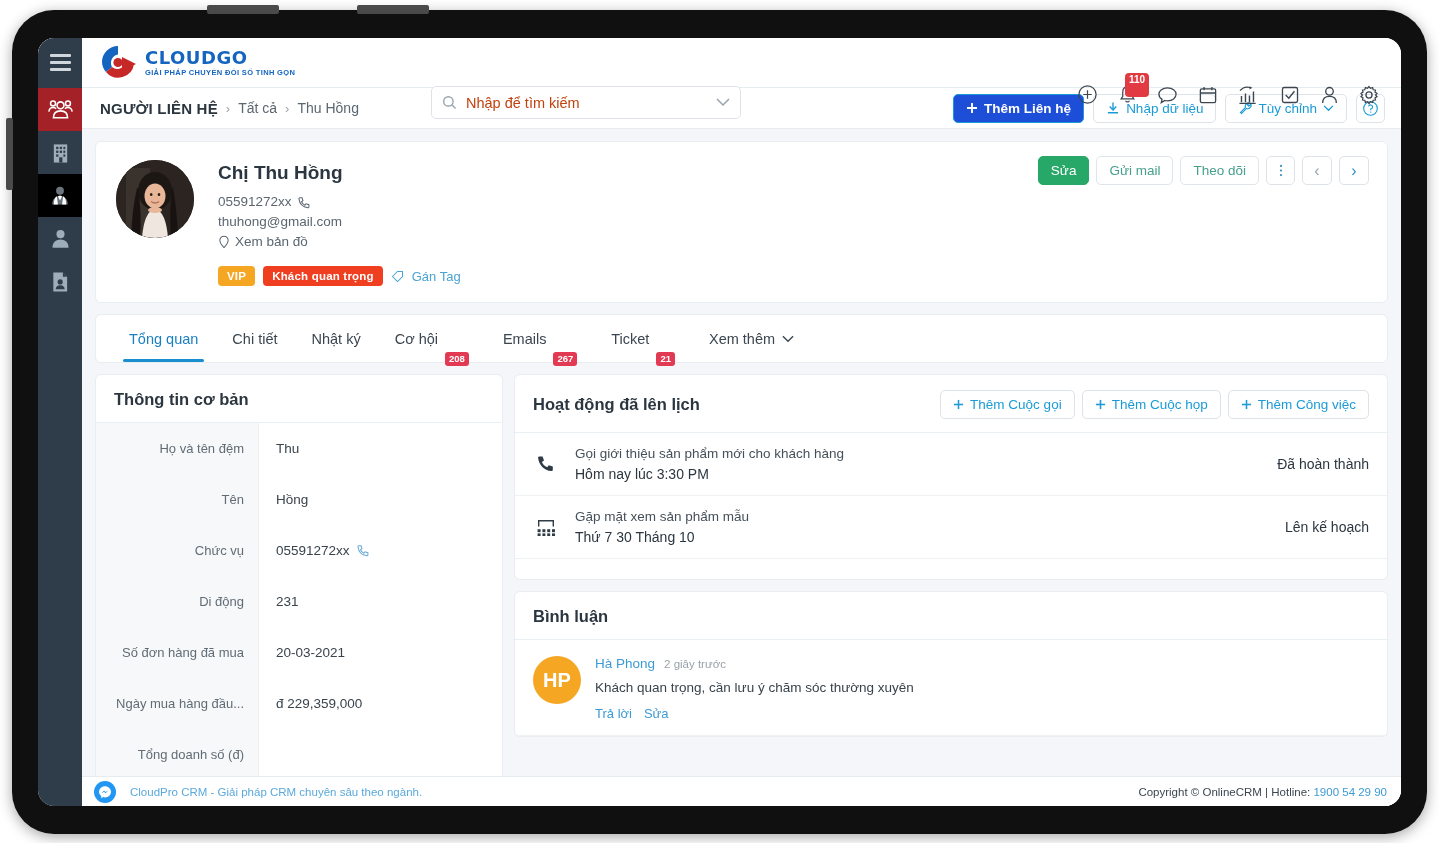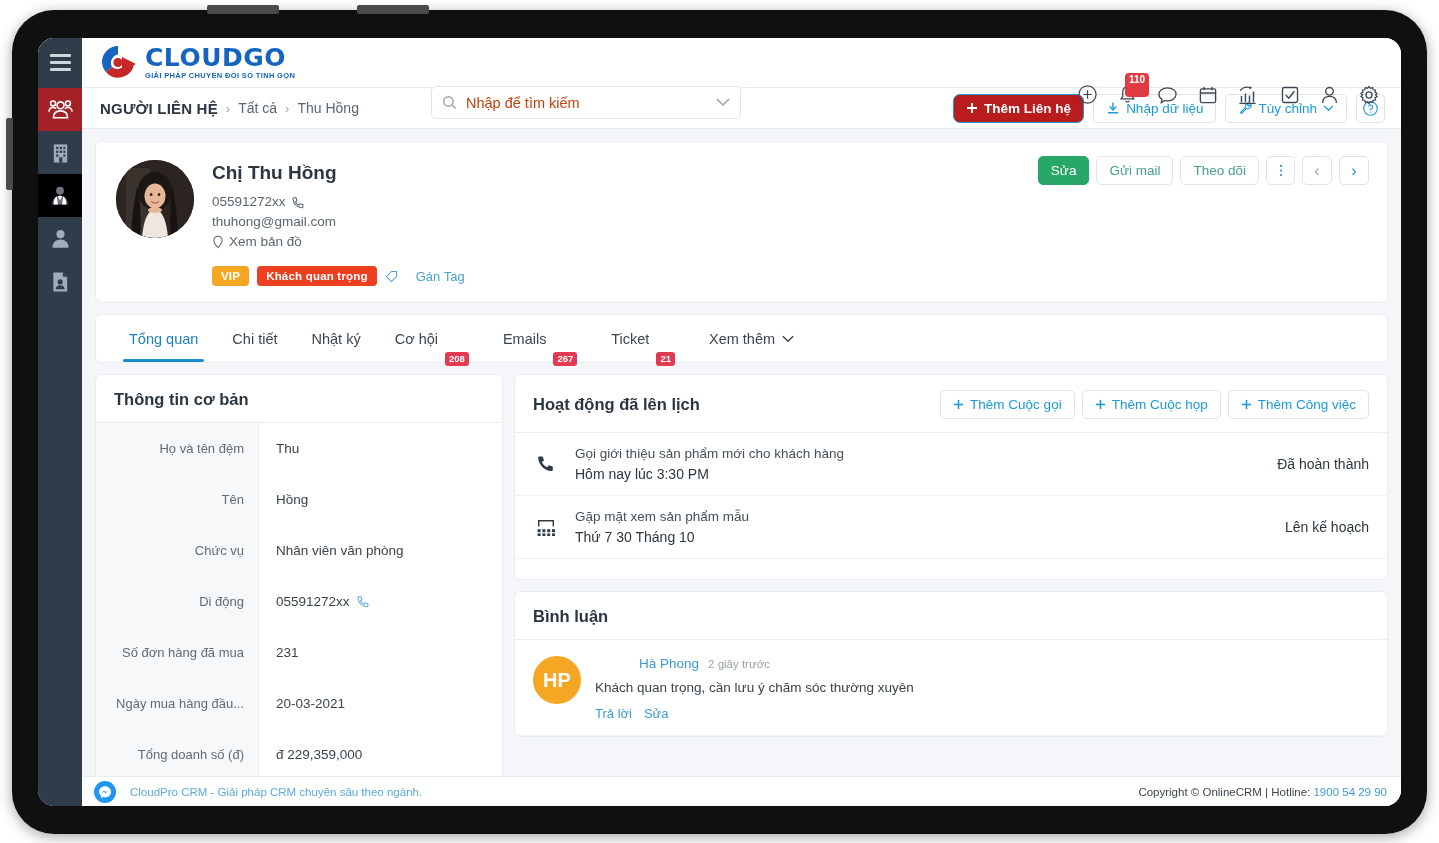--- a/index.html
+++ b/index.html
@@ -57,21 +57,21 @@
     display: flex; flex-direction: column;
     align-items: center; justify-content: center; gap: 4px;
     cursor: pointer;
   }
   .hamburger i { display: block; width: 21px; height: 3px; background: #cfd6dc; border-radius: 1px; }
 
   .logo-wrap { display: flex; align-items: center; padding-left: 16px; }
   .logo-mark { width: 40px; height: 38px; margin-right: 7px; }
   .logo-text { line-height: 1; }
   .logo-name {
-    font-size: 25px; font-weight: bold; letter-spacing: .5px;
+    font-size: 18px; font-weight: bold; letter-spacing: .5px;
     color: #1565c0; font-family: "DejaVu Sans", sans-serif;
   }
   .logo-tag {
     font-size: 7.5px; font-weight: bold; letter-spacing: .35px;
     color: #1565c0; margin-top: 2px;
   }
 
   .searchbox {
     position: absolute; left: 393px; top: 48px;
     width: 310px; height: 33px;
@@ -130,45 +130,45 @@
   .crumb-cur { font-size: 14px; color: #5a6670; }
   .crumb-actions { margin-left: auto; display: flex; align-items: center; gap: 9px; }
 
   .btn {
     height: 29px; border-radius: 5px;
     display: inline-flex; align-items: center; gap: 6px;
     padding: 0 12px; font-size: 13.5px;
     cursor: pointer; white-space: nowrap;
     border: 1px solid #dde3e8; background: #fff; color: #3b4650;
   }
-  .btn.primary { background: #b91c1c; border-color: #1a9bd7; color: #fff; font-weight: bold; border-radius: 7px; }
+  .btn.primary { background: #1d4ed8; border-color: #1a9bd7; color: #fff; font-weight: bold; }
   .btn.ghostblue { color: #1a9bd7; }
   .btn.icononly { width: 29px; padding: 0; justify-content: center; }
 
   
   .scrollarea { flex: 1; overflow: hidden; padding: 12px 13px 0 13px; }
 
   .card { background: #fff; border: 1px solid #e8edf1; border-radius: 6px; }
 
   
   .profile { padding: 18px 20px 16px 20px; display: flex; position: relative; }
   .avatar {
     width: 78px; height: 78px; border-radius: 50%;
     margin-right: 18px; overflow: hidden; flex-shrink: 0;
     background: #2a2420;
   }
-  .pinfo { padding-top: 2px; }
+  .pinfo { padding-top: 2px; margin-left: 6px; }
   .pname { font-size: 19px; font-weight: bold; color: #2b3640; margin-bottom: 8px; }
   .pline { font-size: 13.5px; color: #5b6670; line-height: 20px; display: flex; align-items: center; gap: 5px; }
   .pline.link { color: #5b6670; }
   .tags { display: flex; align-items: center; gap: 8px; margin-top: 14px; }
   .tag { border-radius: 4px; font-size: 11.5px; font-weight: bold; color: #fff; padding: 4px 9px; letter-spacing: .2px; }
   .tag.vip { background: #f5a623; }
   .tag.kqt { background: #f03e20; }
-  .gantag { font-size: 13px; color: #4ba3d3; cursor: pointer; display: flex; align-items: center; gap: 18px; }
+  .gantag { font-size: 13px; color: #4ba3d3; cursor: pointer; display: flex; align-items: center; gap: 8px; }
 
   .profile-actions { position: absolute; right: 18px; top: 14px; display: flex; align-items: center; gap: 7px; }
   .btn.green { background: #28a868; border-color: #28a868; color: #fff; }
   .btn.soft { color: #46a08c; border-color: #dfe5ea; }
   .btn.nav { color: #9aa5ae; width: 30px; padding: 0; justify-content: center; font-size: 16px; }
   .btn.nav.on { color: #2f8fc4; }
 
   
   .tabcard { margin-top: 11px; height: 49px; display: flex; align-items: stretch; padding: 0 4px 0 16px; }
   .tab {
@@ -228,21 +228,21 @@
 
   
   .comment { display: flex; padding: 16px 18px 14px 18px; gap: 14px; border-bottom: 1px solid #eef2f5; }
   .cavatar {
     width: 48px; height: 48px; min-width: 48px; border-radius: 50%;
     background: #f5a623; color: #fff; font-size: 20px; font-weight: bold;
     display: flex; align-items: center; justify-content: center;
   }
   .cbody { flex: 1; }
   .cmeta { display: flex; align-items: baseline; gap: 9px; }
-  .cname { font-size: 13.5px; color: #3d9bd4; cursor: pointer; margin-left: 44px; }
+  .cname { font-size: 13.5px; color: #3d9bd4; cursor: pointer; }
   .ctime { font-size: 11.5px; color: #98a2ab; }
   .ctext { font-size: 13.5px; color: #39434c; margin-top: 9px; }
   .cacts { display: flex; gap: 12px; margin-top: 11px; }
   .cact { font-size: 13px; color: #3d9bd4; cursor: pointer; }
 
   
   .footer {
     height: 30px; min-height: 30px;
     background: #fff; border-top: 1px solid #e6ebef;
     display: flex; align-items: center; padding: 0 14px 0 12px;
@@ -561,21 +561,20 @@
                     <div class="flab">Tên</div>
                     <div class="flab">Chức vụ</div>
                     <div class="flab">Di động</div>
                     <div class="flab">Số đơn hàng đã mua</div>
                     <div class="flab">Ngày mua hàng đầu...</div>
                     <div class="flab">Tổng doanh số (đ)</div>
                   </div>
                   <div class="values">
                     <div class="fval">Thu</div>
                     <div class="fval">Hồng</div>
-                    <div class="fval">Nhân viên văn phòng</div>
                     <div class="fval">
                       <span>05591272xx</span>
                       <svg width="13" height="13" viewBox="0 0 14 14">
                         <path d="M3 2 L5.4 2 L6.4 5 L4.9 6.2 C5.7 8 6.8 9.1 8.6 9.9 L9.8 8.4 L12.8 9.4 L12.8 11.8 C12.8 12.4 12.3 12.8 11.7 12.7 C6.4 12 2.8 8.4 2.1 3.1 C2 2.5 2.4 2 3 2 Z" fill="none" stroke="#6ba9d6" stroke-width="1.1"></path>
                       </svg>
                     </div>
                     <div class="fval">231</div>
                     <div class="fval">20-03-2021</div>
                     <div class="fval">đ 229,359,000</div>
                   </div>

